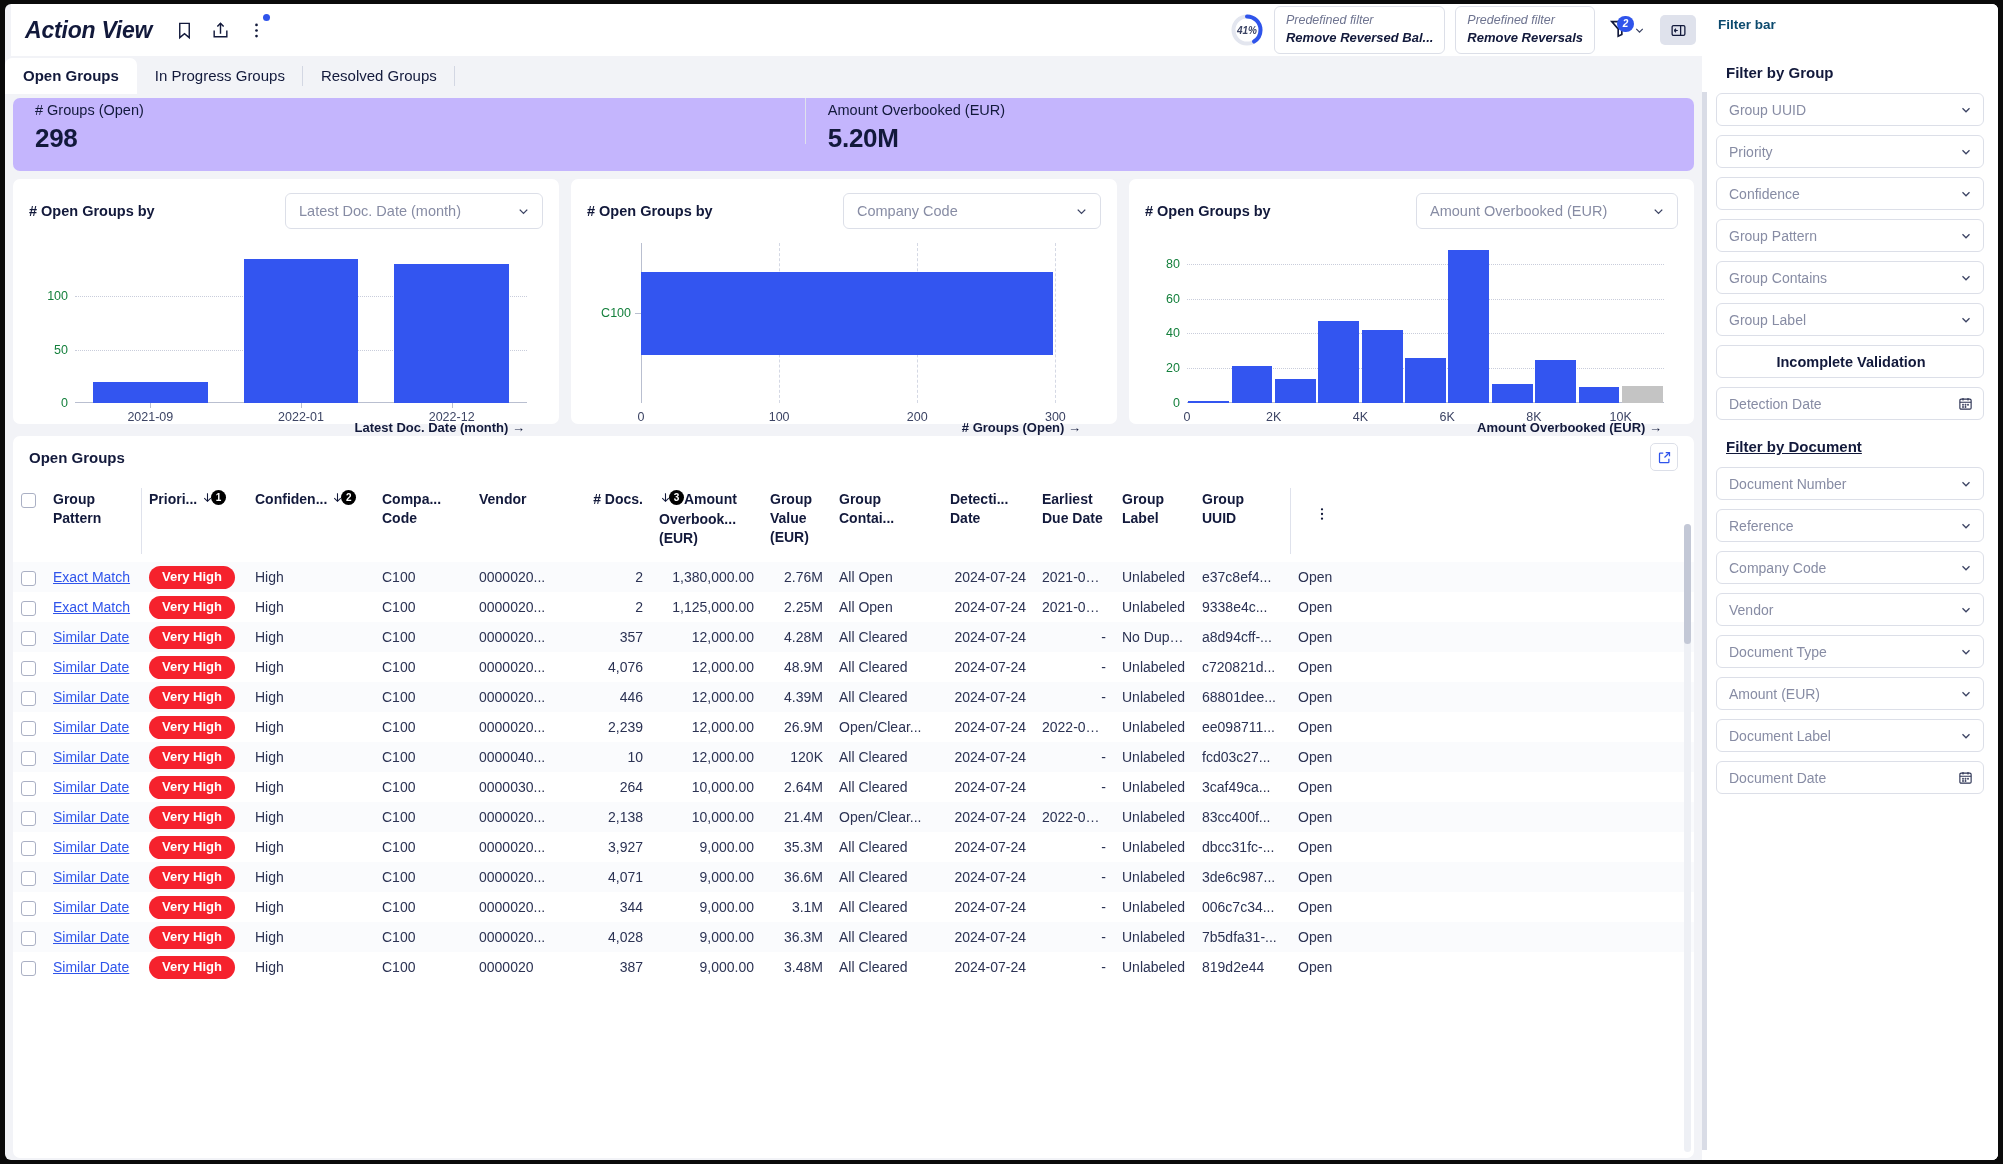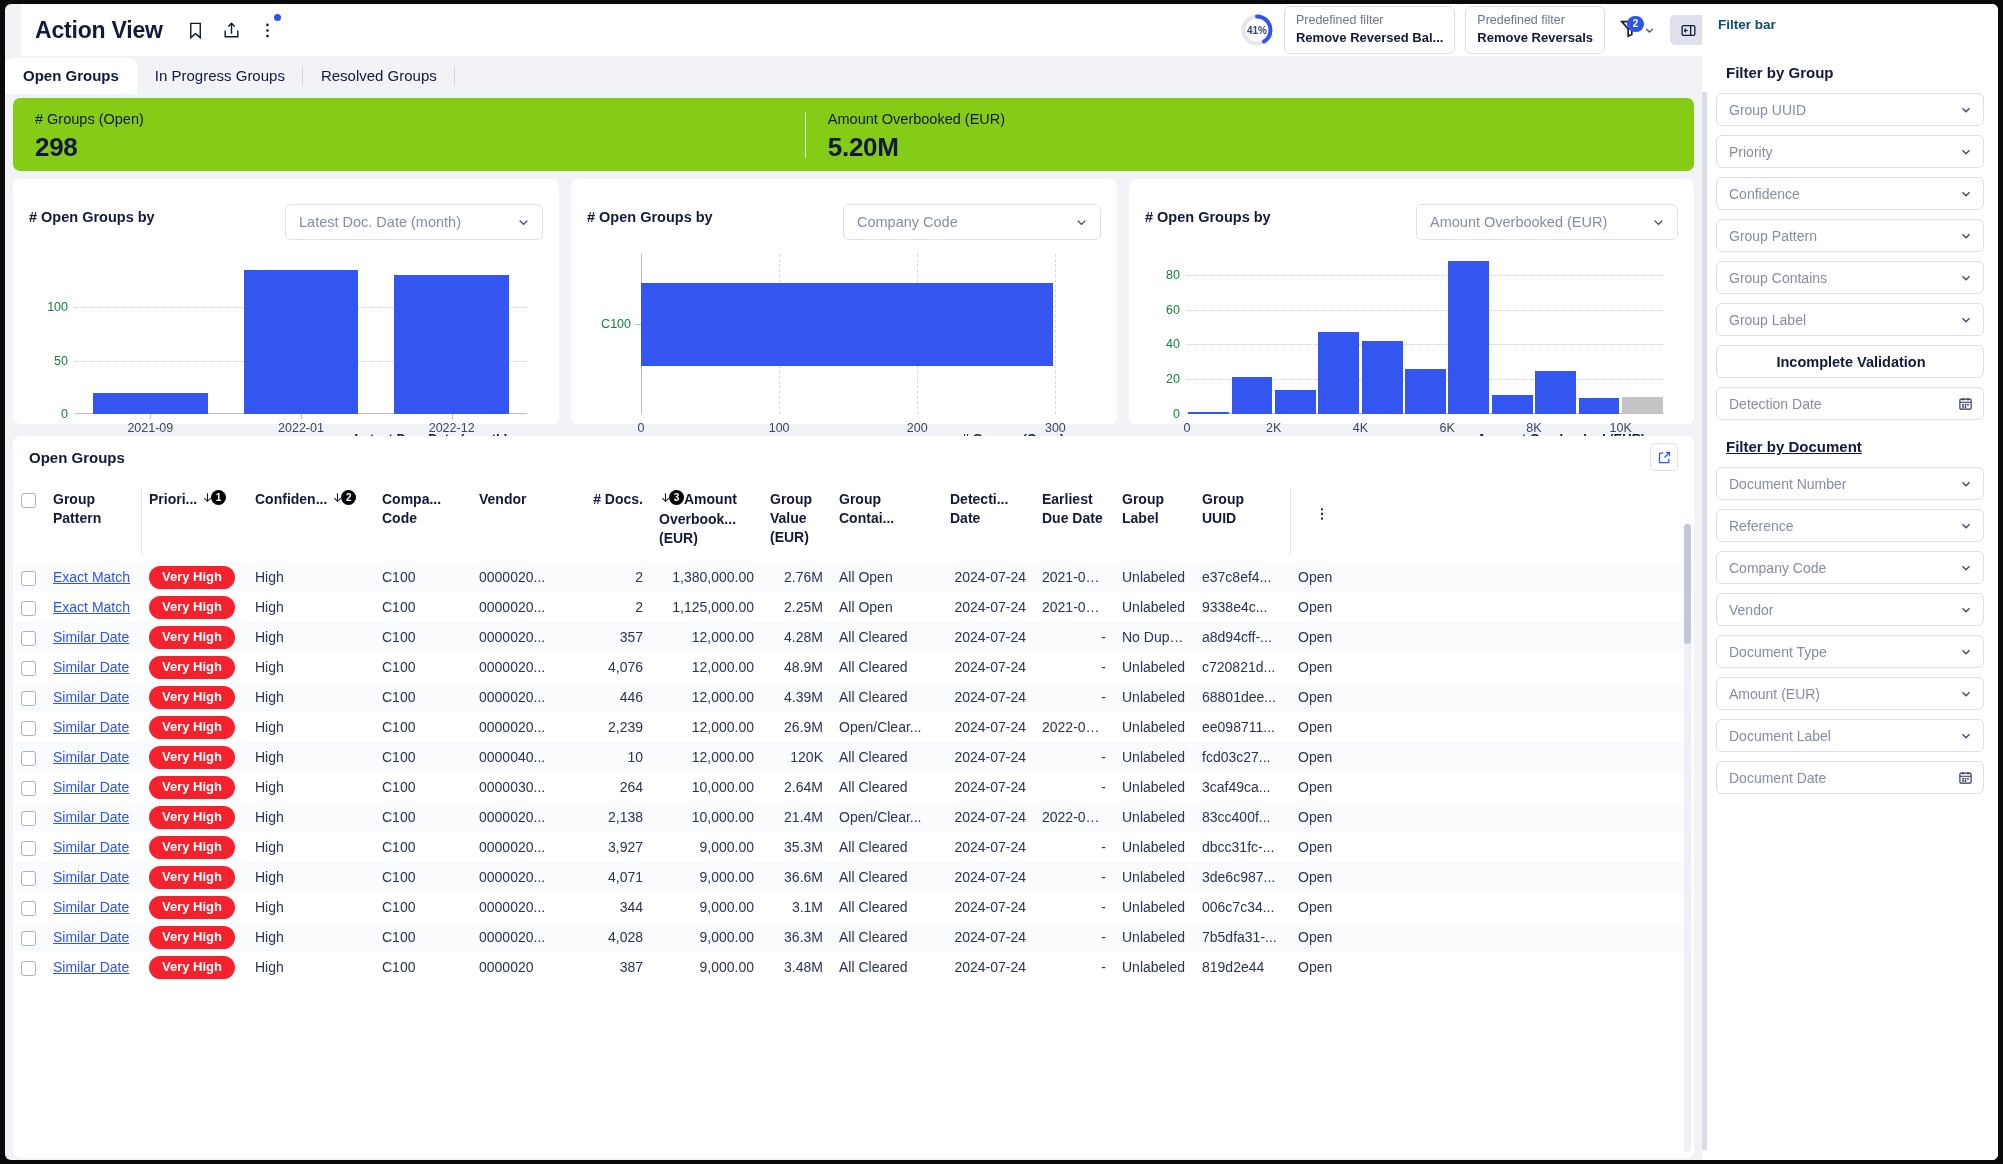--- a/index.html
+++ b/index.html
@@ -12,23 +12,23 @@
   .app {
     position: absolute; left: 5px; top: 4px;
     width: 1993px; height: 1156px;
     background: #f2f3f7;
     border-radius: 6px;
     overflow: hidden;
   }
 
   
   .header {
-    position: absolute; left: 16px; top: 0; width: 1697px; height: 52px;
+    position: absolute; left: 6px; top: 0; width: 1697px; height: 52px;
     background: #ffffff;
-    display: flex; align-items: center;
+    display: flex; align-items: center; font-style: italic;
   }
   .app-title {
     font-size: 23px; font-weight: bold; color: #12193b;
     margin-left: 14px; letter-spacing: -0.2px;
   }
   .hdr-icons { display: flex; align-items: center; gap: 17px; margin-left: 23px; }
   .hdr-icon { width: 19px; height: 19px; color: #12193b; cursor: pointer; display:block; position: relative; }
   .hdr-icon svg { display:block; }
   .blue-dot {
     position: absolute; width: 7px; height: 7px; border-radius: 50%;
@@ -71,42 +71,42 @@
     cursor: pointer; position: relative; white-space: nowrap;
   }
   .tab.active { background: #fff; font-weight: bold; border-radius: 7px 7px 0 0; }
   .tab .sep {
     position: absolute; right: 0; top: 8px; bottom: 8px; width: 1px; background: #d3d7e3;
   }
 
   
   .kpi-card {
     position: absolute; left: 8px; top: 94px; width: 1681px; height: 73px;
-    background: #84cc16; border-radius: 7px; display: flex; align-items: center;
+    background: #c4b5fd; border-radius: 7px; display: flex; align-items: flex-start;
   }
   .kpi { padding: 0 0 0 22px; position: relative; }
   .kpi:nth-child(2) { margin-left: 0; padding-left: 27px; }
   .kpi .kpi-label { font-size: 14.5px; color: #12193b; line-height: 24px; }
   .kpi .kpi-value { font-size: 26px; font-weight: bold; color: #12193b; line-height: 32px; letter-spacing: -0.3px; }
   .kpi-divider { width: 1px; height: 46px; background: #dfe2ec; margin-left: 661px; }
 
   
   .chart-card {
     position: absolute; top: 175px; height: 245px;
     background: #fff; border-radius: 7px; padding: 14px 16px 0 16px;
   }
   #chart1 { left: 8px;    width: 546px; }
   #chart2 { left: 566px;  width: 546px; }
   #chart3 { left: 1124px; width: 565px; }
   .chart-head { display: flex; align-items: center; justify-content: space-between; }
   .chart-title { font-size: 14.5px; font-weight: bold; color: #12193b; }
   .chart-select {
     border: 1px solid #dcdfe8; border-radius: 6px; height: 36px; min-width: 258px;
     display: flex; align-items: center; justify-content: space-between;
-    padding: 0 11px 0 13px; font-size: 14.5px; color: #878ca4; cursor: pointer; background:#fff;margin-top:11px;
+    padding: 0 11px 0 13px; font-size: 14.5px; color: #878ca4; cursor: pointer; background:#fff;
   }
   #chart3 .chart-select { min-width: 262px; }
   .chev { color: #3c4464; display:flex; }
   .plot { position: relative; margin-top: 14px; height: 160px; }
   .axis-cap {
     position: absolute; right: 2px; bottom: -32px; font-size: 13px;
     font-weight: bold; color: #12193b; white-space: nowrap;
   }
   .ytick { position: absolute; font-size: 12.5px; color: #15803d; text-align: right; right: 100%; margin-right: 7px; transform: translateY(-50%); }
   .xtick { position: absolute; font-size: 12.5px; color: #3c4464; transform: translateX(-50%); top: 100%; margin-top: 7px; white-space: nowrap; }

